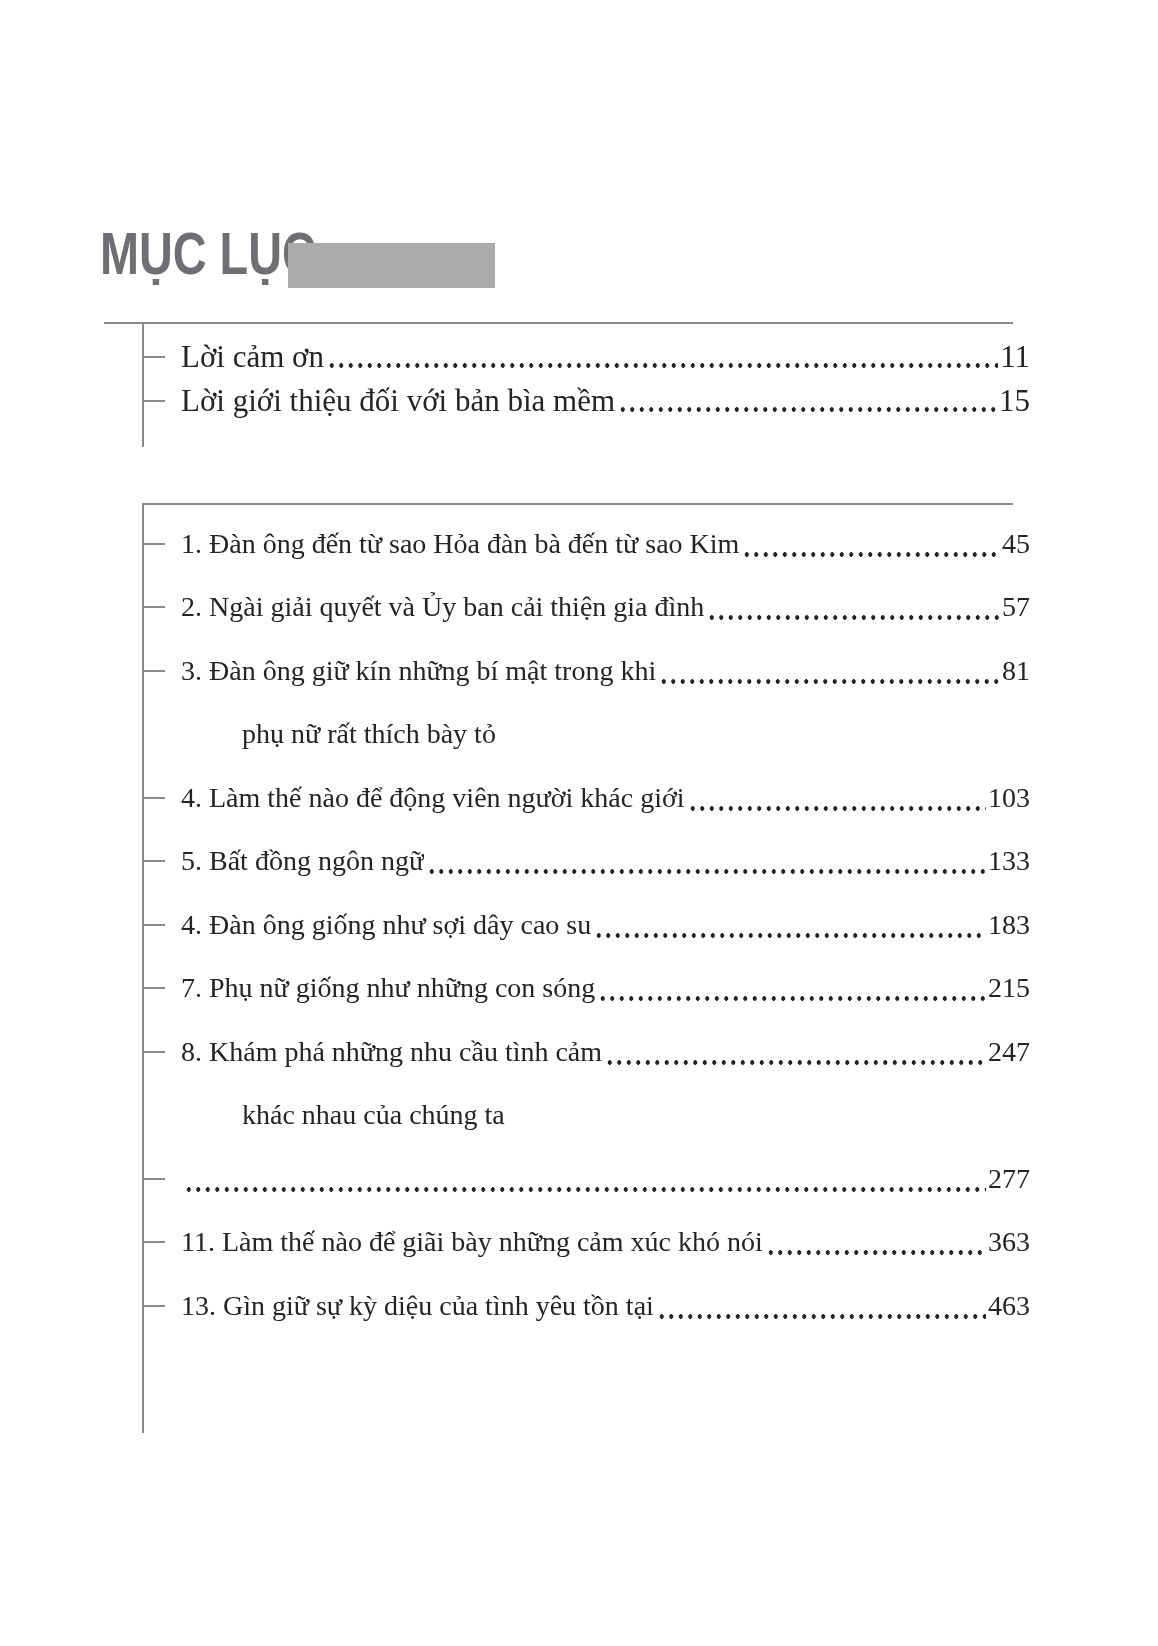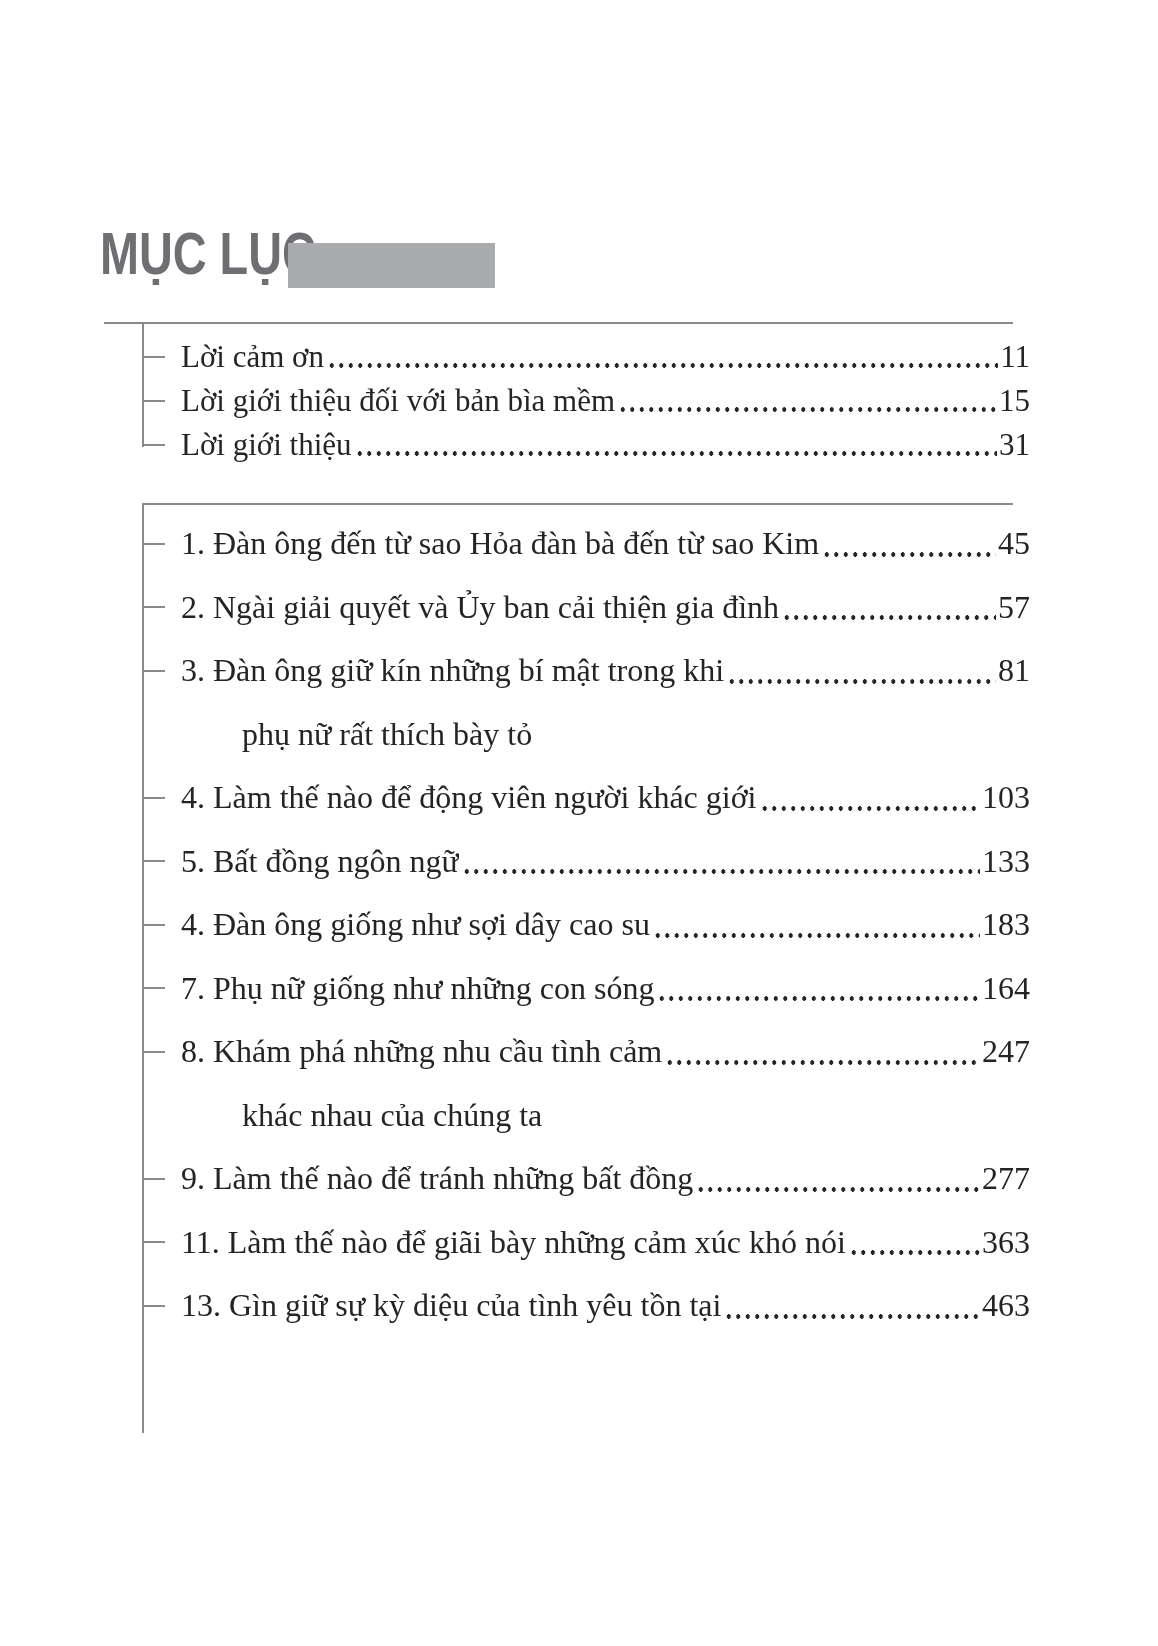--- a/index.html
+++ b/index.html
@@ -49,21 +49,21 @@
   .list-front{top:322px;padding-top:13px;}
   .list-chapters{top:503px;padding-top:9px;}
   .toc-row{
     position:relative;
     display:flex;
     align-items:center;
     padding-left:39px;
     white-space:nowrap;
   }
   .list-front .toc-row{height:44px;font-size:31px;}
-  .list-chapters .toc-row{height:63.5px;font-size:32px;}
+  .list-chapters .toc-row{height:63.5px;font-size:28px;}
   .tick{
     position:absolute;left:0;top:50%;
     width:23px;height:2px;margin-top:-1px;
     background:var(--line-gray);
   }
   .entry-label{flex:0 1 auto;line-height:1.15;overflow:hidden;}
   .entry-cont{padding-left:100px;}
   .leader{
     flex:1 1 auto;
     min-width:28px;
@@ -92,26 +92,20 @@
         <span class="tick"></span>
         <span class="entry-label">Lời cảm ơn</span>
         <span class="leader"></span>
         <span class="entry-page">11</span>
       </div>
       <div class="toc-row">
         <span class="tick"></span>
         <span class="entry-label">Lời giới thiệu đối với bản bìa mềm</span>
         <span class="leader"></span>
         <span class="entry-page">15</span>
-      </div>
-      <div class="toc-row">
-        <span class="tick"></span>
-        <span class="entry-label">Lời giới thiệu</span>
-        <span class="leader"></span>
-        <span class="entry-page">31</span>
       </div>
     </div>
 
   <div class="rule rule-chapters"></div>
   <div class="vline vline-chapters"></div>
   <div class="toc-list list-chapters" id="chapter-list">
       <div class="toc-row">
         <span class="tick"></span>
         <span class="entry-label">1. Đàn ông đến từ sao Hỏa đàn bà đến từ sao Kim</span>
         <span class="leader"></span>
@@ -147,34 +141,33 @@
       <div class="toc-row">
         <span class="tick"></span>
         <span class="entry-label">4. Đàn ông giống như sợi dây cao su</span>
         <span class="leader"></span>
         <span class="entry-page">183</span>
       </div>
       <div class="toc-row">
         <span class="tick"></span>
         <span class="entry-label">7. Phụ nữ giống như những con sóng</span>
         <span class="leader"></span>
-        <span class="entry-page">164</span>
+        <span class="entry-page">215</span>
       </div>
       <div class="toc-row">
         <span class="tick"></span>
         <span class="entry-label">8. Khám phá những nhu cầu tình cảm</span>
         <span class="leader"></span>
         <span class="entry-page">247</span>
       </div>
       <div class="toc-row entry-cont">
         <span class="entry-label">khác nhau của chúng ta</span>
       </div>
       <div class="toc-row">
         <span class="tick"></span>
-        <span class="entry-label">9. Làm thế nào để tránh những bất đồng</span>
         <span class="leader"></span>
         <span class="entry-page">277</span>
       </div>
       <div class="toc-row">
         <span class="tick"></span>
         <span class="entry-label">11. Làm thế nào để giãi bày những cảm xúc khó nói</span>
         <span class="leader"></span>
         <span class="entry-page">363</span>
       </div>
       <div class="toc-row">

